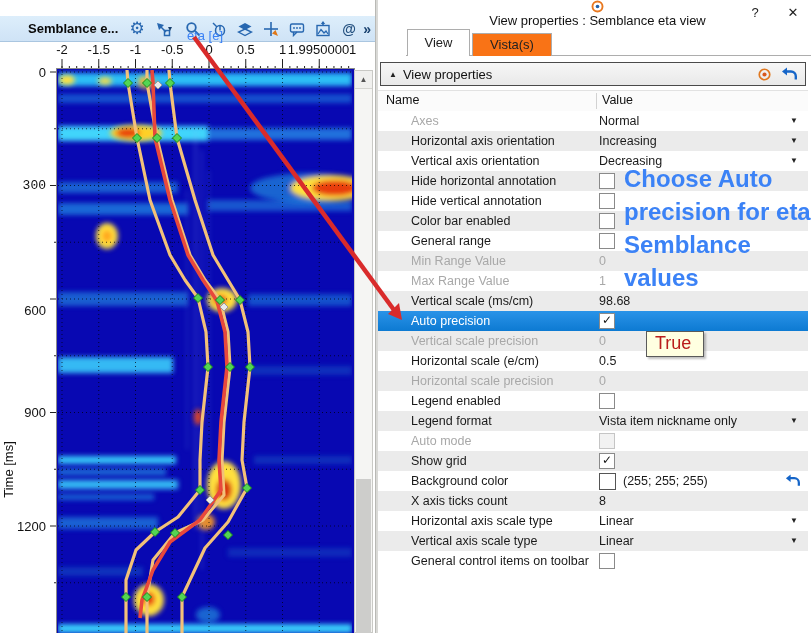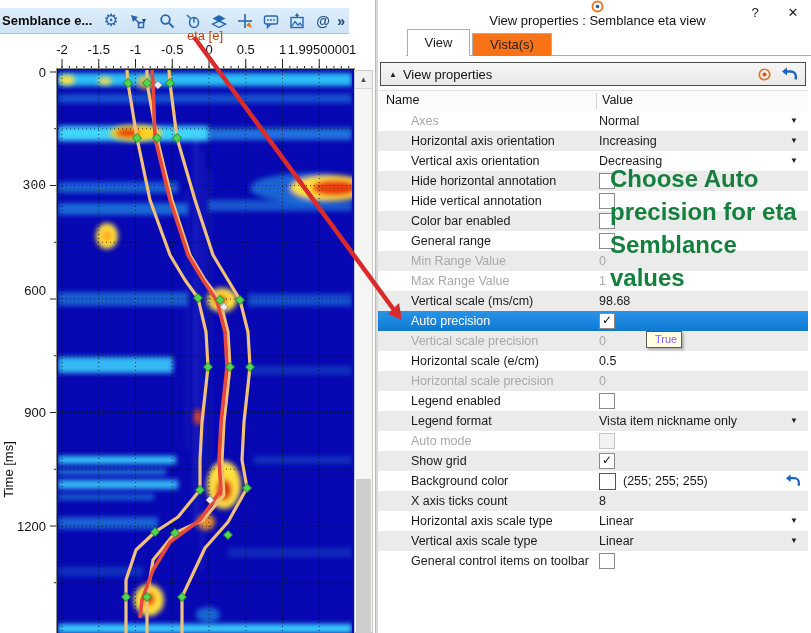--- a/index.html
+++ b/index.html
@@ -1,32 +1,32 @@
 <!DOCTYPE html>
 <html><head>
 <meta charset="utf-8">
 <style>
   html,body{margin:0;padding:0;background:#fff;}
   #screen{position:relative;width:811px;height:633px;overflow:hidden;
     font-family:"Liberation Sans","DejaVu Sans",sans-serif;font-size:12.5px;color:#1a1a1a;
     background:#fff;}
   
   #left-pane{position:absolute;left:0;top:0;width:377px;height:633px;background:#fff;}
-  #plot-toolbar{position:absolute;left:0;top:8px;width:349px;height:25px;
+  #plot-toolbar{position:absolute;left:0;top:16px;width:349px;height:25px;
     background:linear-gradient(#ddeefb,#cfe3f6);border-bottom:1px solid #aac6e0;
-    display:flex;align-items:center;}
+    display:flex;align-items:center;padding-left:26px;}
   #plot-title{font-weight:bold;font-size:13px;color:#0a0a0a;padding-left:2px;width:96px;white-space:nowrap;overflow:hidden;}
   .tbicon{width:26px;height:22px;display:flex;align-items:center;justify-content:center;color:#2767b0;}
   .tbicon svg{display:block;}
   .tb-caret{font-size:8px;color:#17406e;margin-left:-8px;width:12px;}
   #overflow-chevron{margin-left:auto;margin-right:4px;font-weight:bold;color:#17406e;font-size:14px;}
   .gear-glyph{font-size:17px;color:#2767b0;line-height:17px;}
   .at-glyph{font-size:14px;font-weight:bold;color:#23507f;}
   
-  #x-axis-title{position:absolute;left:58px;top:28px;width:294px;text-align:center;font-size:13px;color:#c2410c;}
+  #x-axis-title{position:absolute;left:58px;top:28px;width:294px;text-align:center;font-size:13px;color:#3b82f6;}
   .xtick{position:absolute;top:42px;transform:translateX(-50%);font-size:13px;color:#111;white-space:nowrap;}
   .ytick{position:absolute;left:12px;width:34px;text-align:right;font-size:13px;color:#111;height:15px;line-height:15px;}
   #y-axis-title{position:absolute;left:-32px;top:462px;width:80px;text-align:center;font-size:13px;color:#111;
     transform:rotate(-90deg);}
   #x-ticks-svg{position:absolute;left:58px;top:56px;}
   #y-ticks-svg{position:absolute;left:47px;top:70px;}
   .plot-frame{position:absolute;left:56px;top:68px;width:297px;height:565px;
     border:1px solid #8a8a8a;background:#0a0ab4;}
   #heatmap-svg{position:absolute;left:58px;top:70px;}
   
@@ -73,21 +73,21 @@
   .dis{color:#a8a8a8 !important;}
   .caret{position:absolute;right:10px;top:0;font-size:8px;color:#222;line-height:20px;}
   .cb{display:inline-block;width:14px;height:14px;border:1px solid #8a8a8a;background:#fff;
     font-size:12px;line-height:13px;text-align:center;color:#111;}
   .cb.cbdis{border-color:#c5c5c5;background:#f2f2f2;}
   .swatch{display:inline-block;width:15px;height:15px;border:1px solid #555;background:#fff;margin-right:7px;}
   .rowundo{position:absolute;right:8px;top:2px;}
   
   #blue-note{position:absolute;left:610px;top:162px;z-index:40;font-weight:bold;font-size:24px;line-height:33px;white-space:nowrap;}
   #tooltip{position:absolute;left:646px;top:331px;z-index:45;background:#ffffe1;border:1px solid #5a5a5a;
-    box-shadow:2px 2px 2px rgba(0,0,0,.25);padding:1px 4px 2px 8px;font-size:11px;color:#8b5cf6;}
+    box-shadow:2px 2px 2px rgba(0,0,0,.25);padding:1px 12px 2px 8px;font-size:18px;color:#b91c1c;}
   #arrow-overlay{position:absolute;left:0;top:0;z-index:50;pointer-events:none;}
 </style>
 </head>
 <body>
 
 <div id="screen">
 
   <div id="left-pane">
 
     <div id="plot-toolbar">
@@ -163,21 +163,21 @@
         <span class="xtick" style="left: 135.5px;">-1</span>
         <span class="xtick" style="left: 172.25px;">-0.5</span>
         <span class="xtick" style="left: 209px;">0</span>
         <span class="xtick" style="left: 245.75px;">0.5</span>
         <span class="xtick" style="left: 282.5px;">1</span>
         <span class="xtick" style="left: 322px;">1.99500001</span>
       </div>
     <div id="y-axis-labels">
         <span class="ytick" style="top: 64.5px;">0</span>
         <span class="ytick" style="top: 178px; font-family: Liberation Mono, monospace;">300</span>
-        <span class="ytick" style="top: 283px;">600</span>
+        <span class="ytick" style="top: 303px;">600</span>
         <span class="ytick" style="top: 405px;">900</span>
         <span class="ytick" style="top: 518.5px;">1200</span>
       </div>
     <div id="y-axis-title">Time [ms]</div>
     <svg id="x-ticks-svg" width="295" height="14">
         <line x1="4" y1="10" x2="4" y2="14" stroke="#222" stroke-width="1"></line>
         <line x1="11.35" y1="10" x2="11.35" y2="14" stroke="#222" stroke-width="1"></line>
         <line x1="18.7" y1="10" x2="18.7" y2="14" stroke="#222" stroke-width="1"></line>
         <line x1="26.049999999999997" y1="10" x2="26.049999999999997" y2="14" stroke="#222" stroke-width="1"></line>
         <line x1="33.4" y1="10" x2="33.4" y2="14" stroke="#222" stroke-width="1"></line>
@@ -546,21 +546,21 @@
         </div>
         <div class="prow">
           <div class="pname">General control items on toolbar</div>
           <div class="pval">
             <span class="cb"></span>
           </div>
         </div>
       </div>
   </div>
 
-  <div id="blue-note" style="color: #15803d;">
+  <div id="blue-note" style="color: #3b82f6; margin-left: 14px;">
     <div>Choose Auto</div>
     <div>precision for eta</div>
     <div>Semblance</div>
     <div>values</div>
   </div>
 
   <div id="tooltip">True</div>
 
   <svg id="arrow-overlay" width="811" height="633" viewBox="0 0 811 633">
     <line x1="194" y1="37" x2="394" y2="310" stroke="#d92b2b" stroke-width="4.5"></line>

